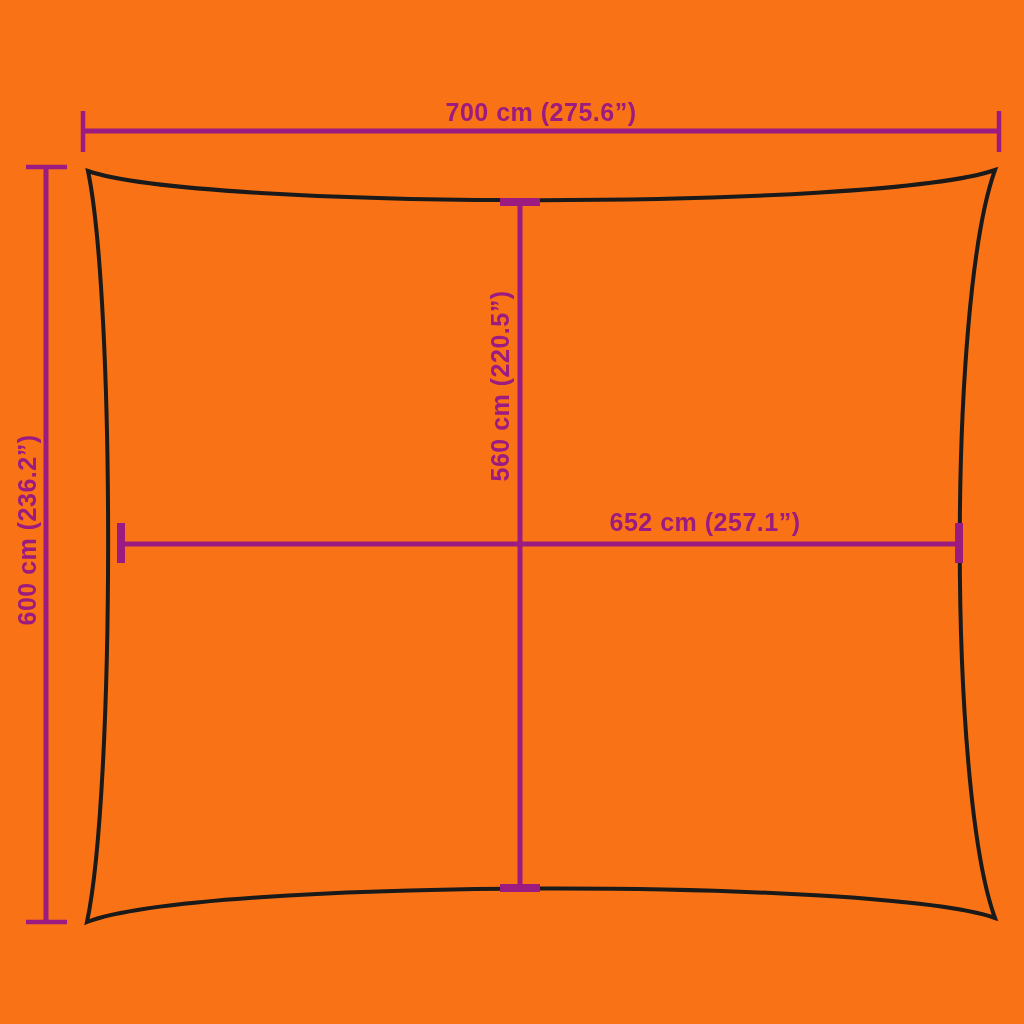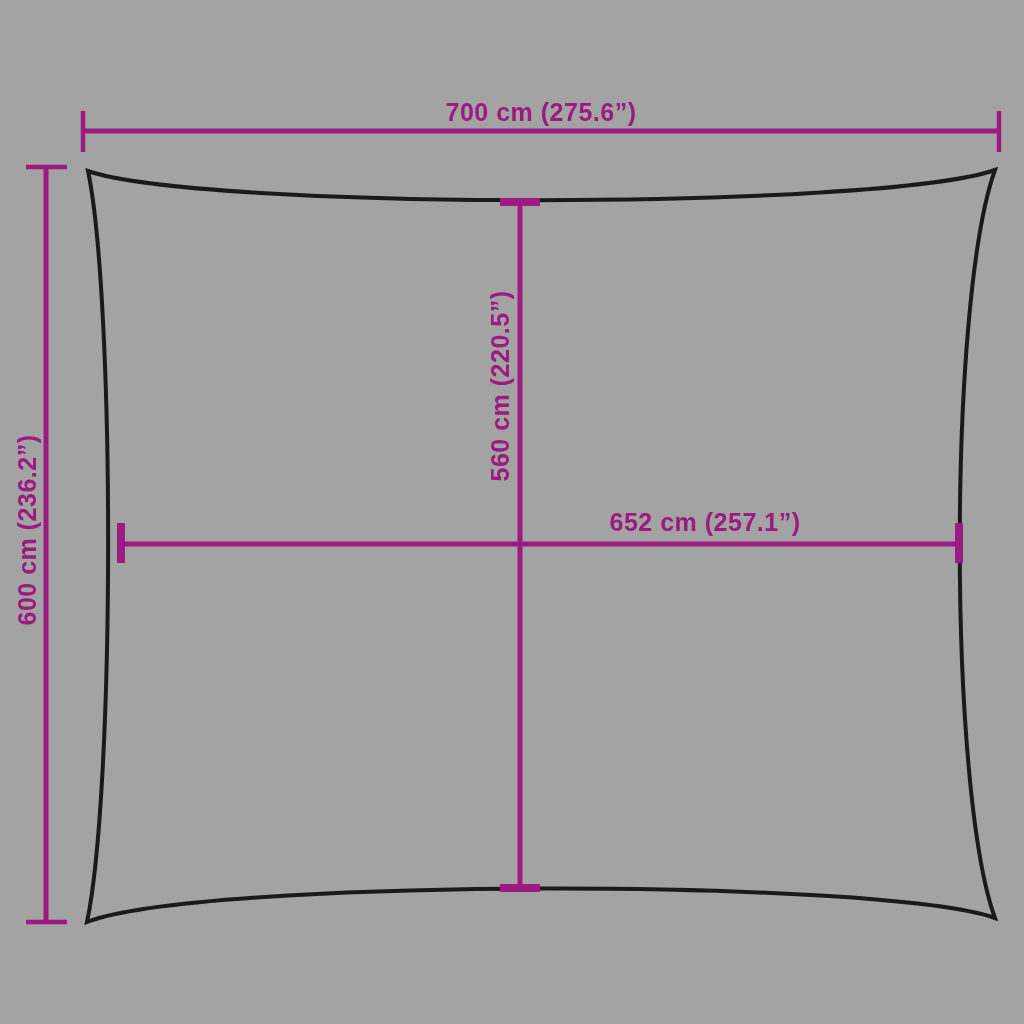--- a/index.html
+++ b/index.html
@@ -4,21 +4,21 @@
 <style>
   html, body {
     margin: 0;
     padding: 0;
     background: #ffffff;
   }
   .stage {
     position: relative;
     width: 1024px;
     height: 1024px;
-    background: #a3a3a3;
+    background: #f97316;
     overflow: hidden;
   }
   svg {
     display: block;
   }
   .dim-label {
     font-family: "Liberation Sans", "DejaVu Sans", sans-serif;
     font-weight: bold;
     font-size: 25px;
     fill: #9B1B80;

